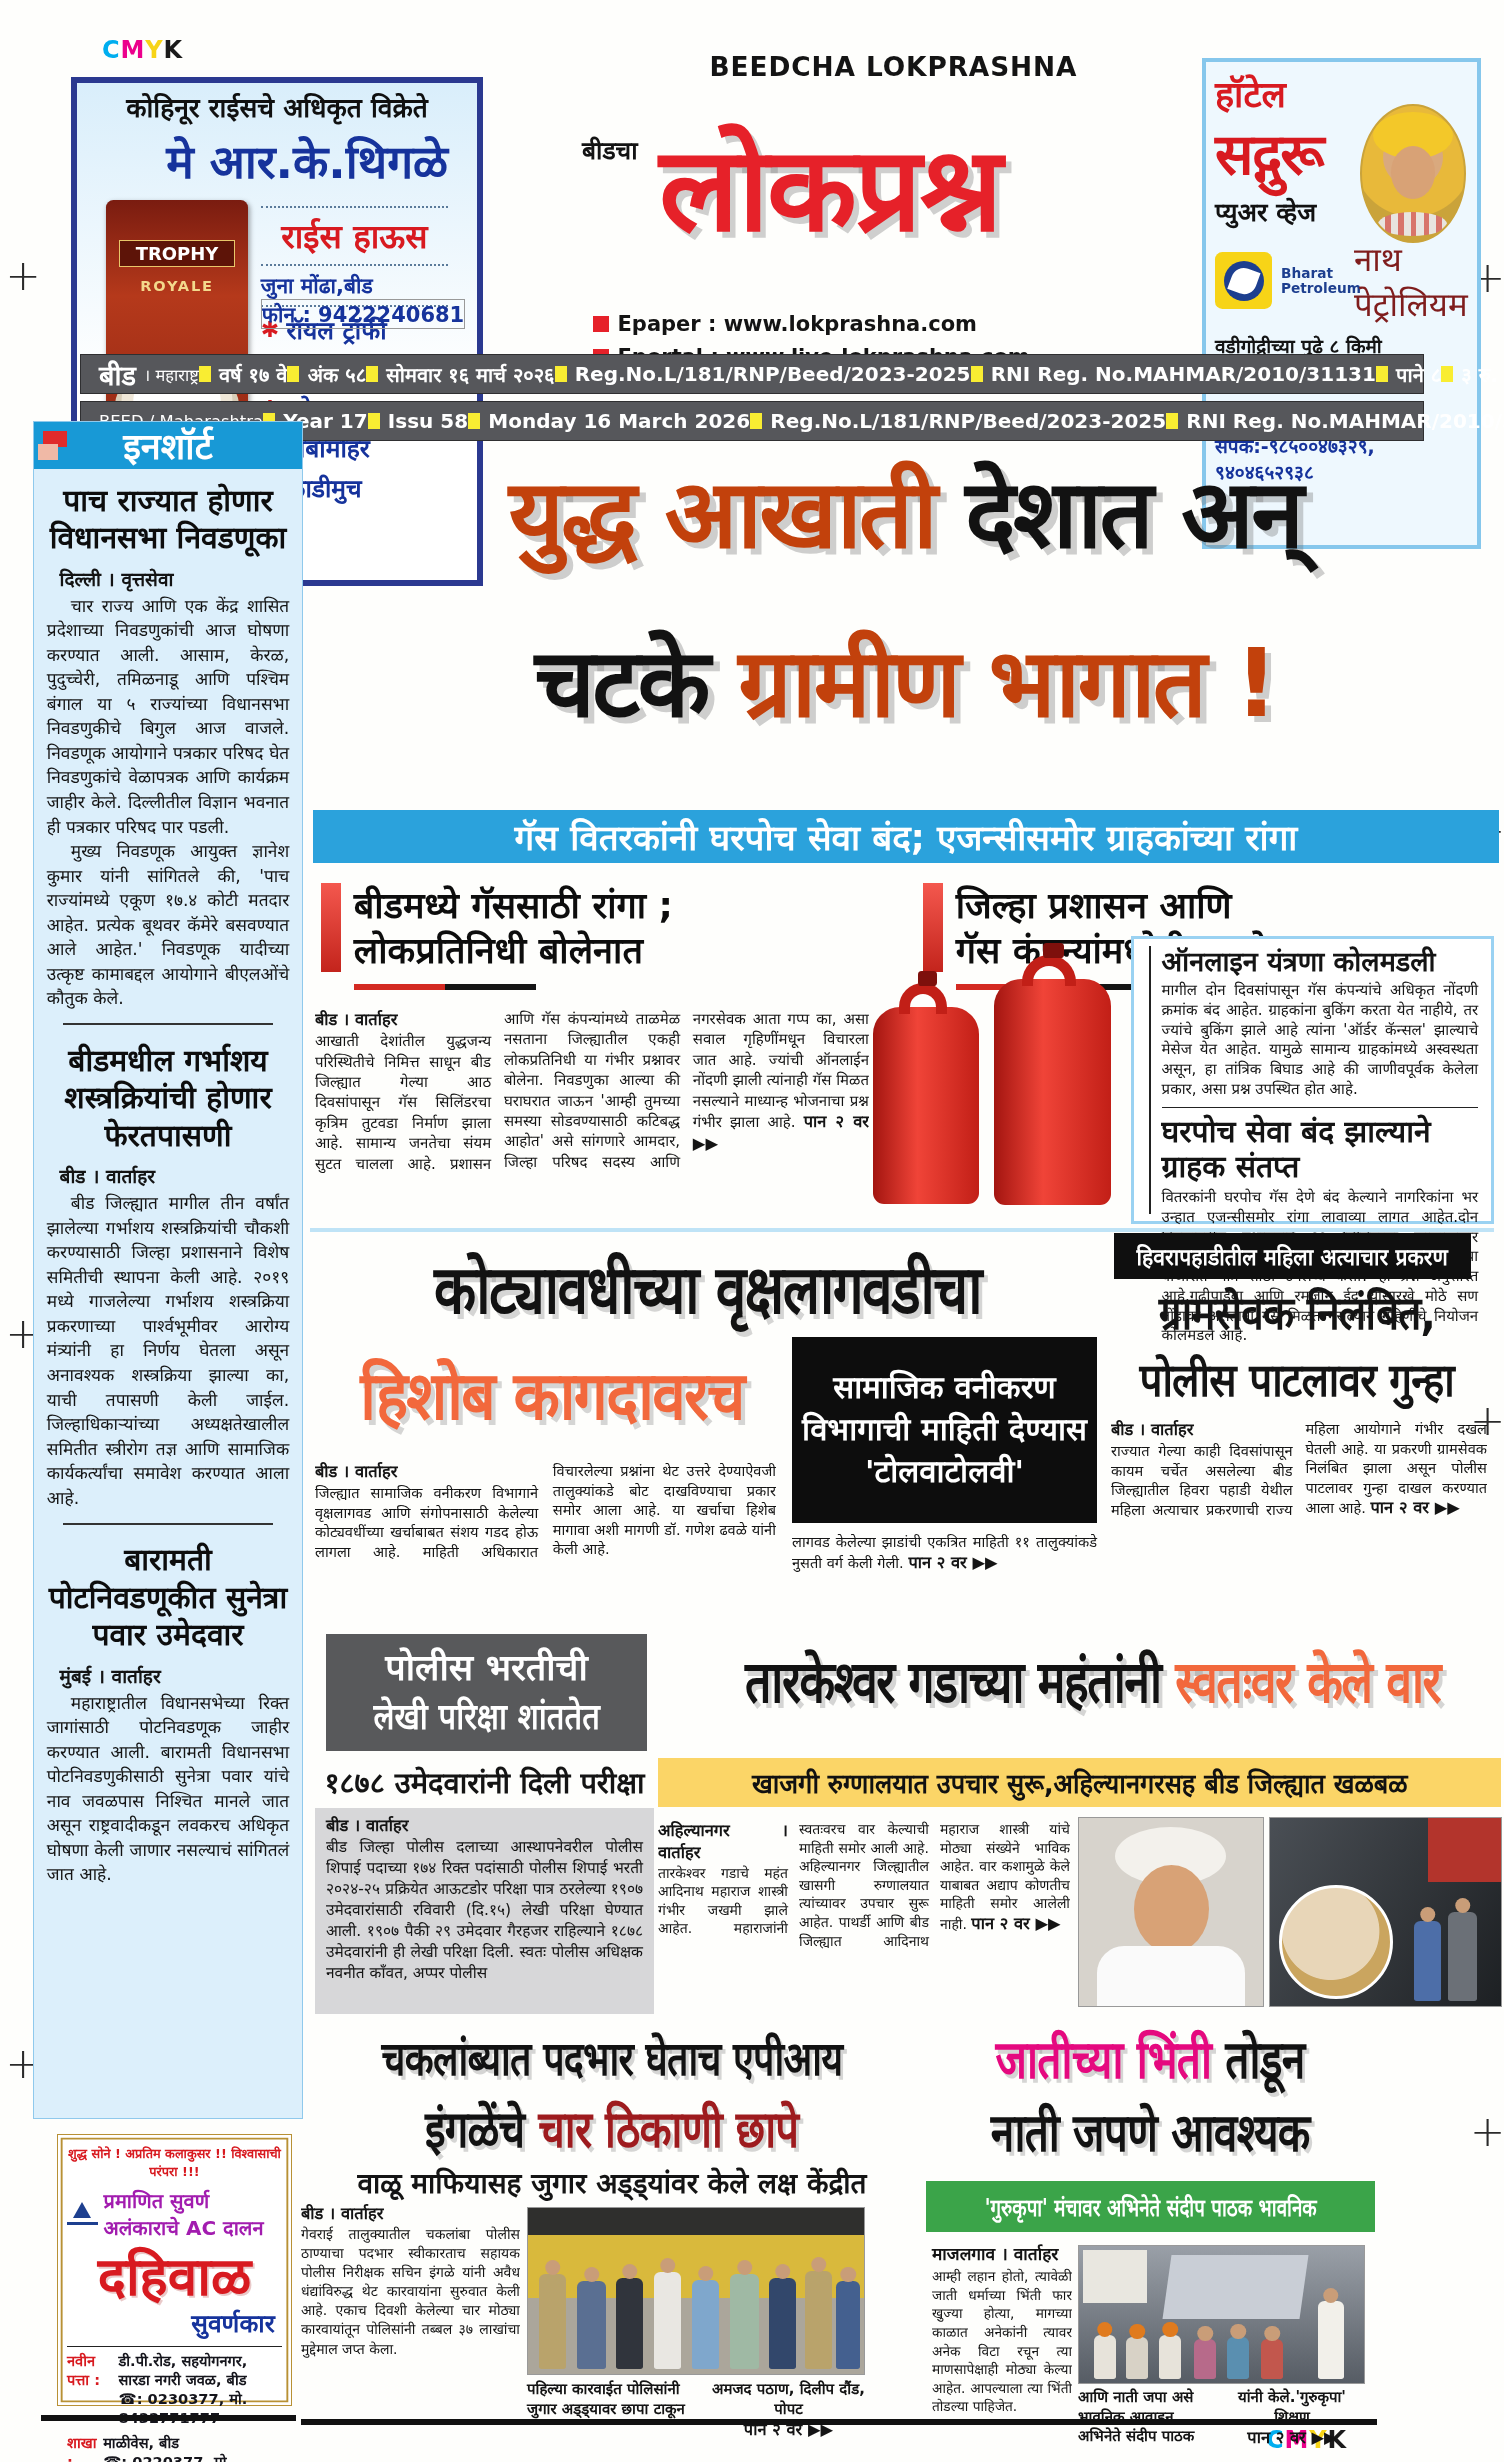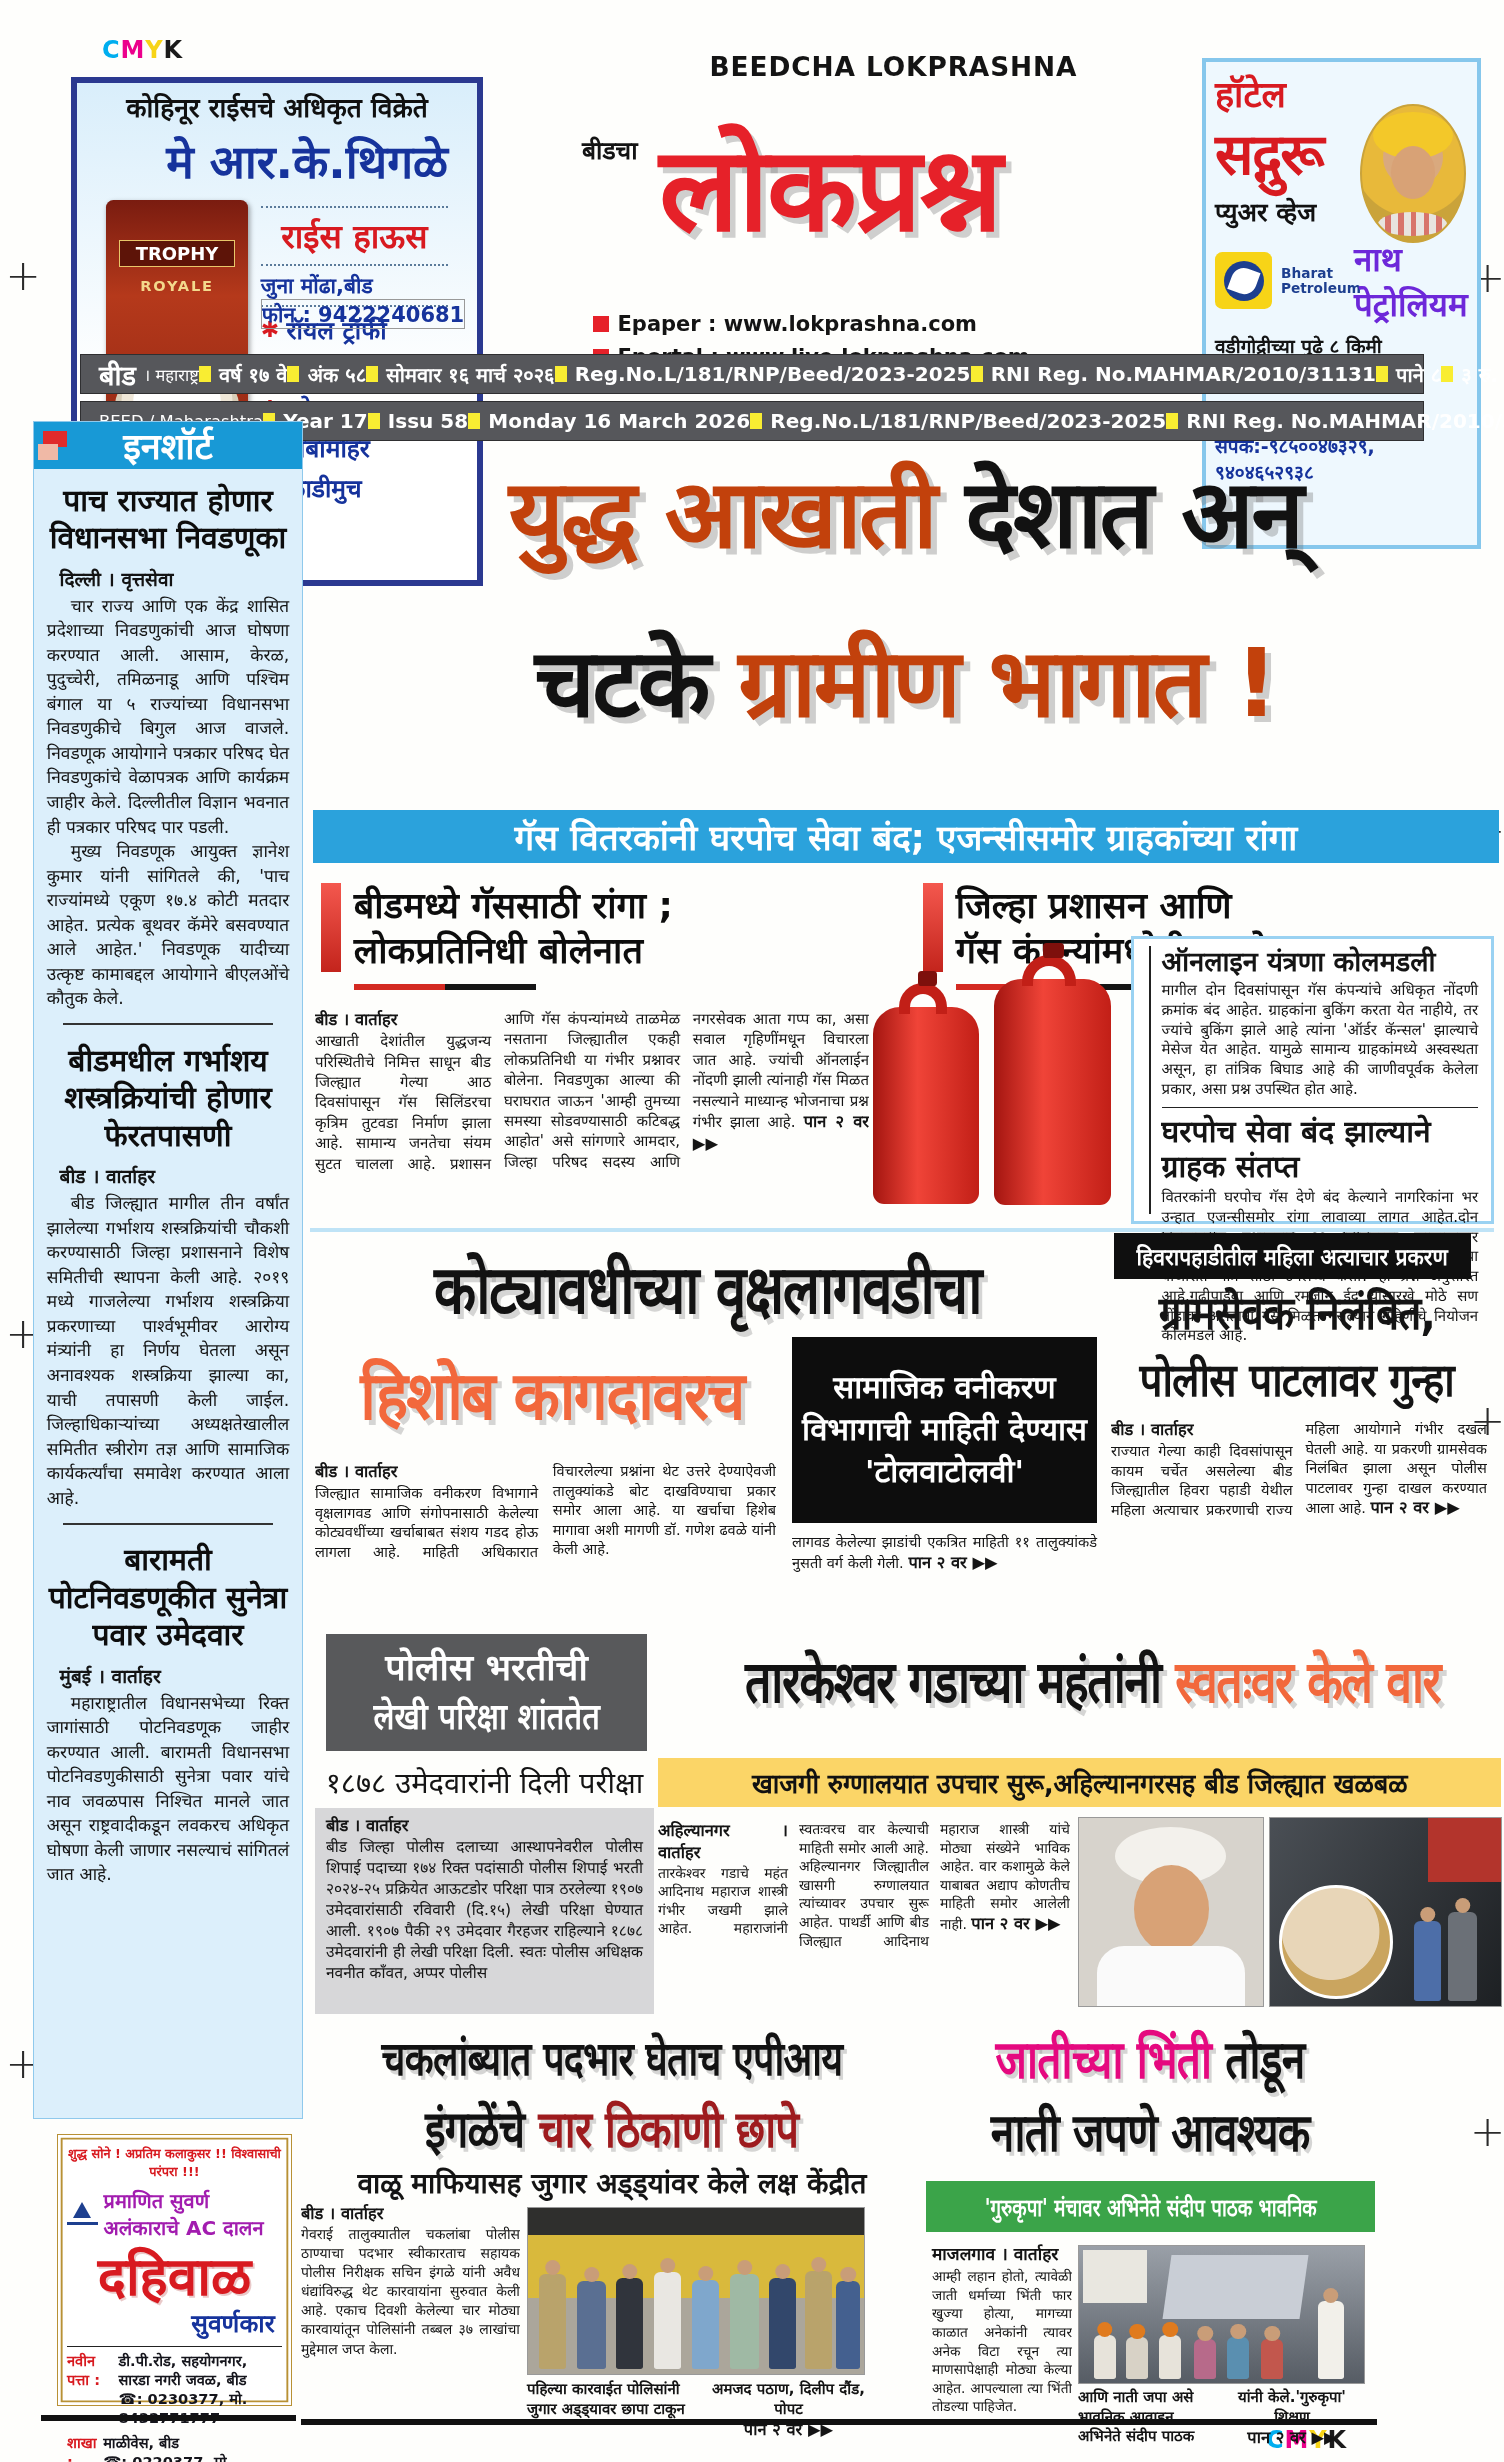--- a/index.html
+++ b/index.html
@@ -56,21 +56,21 @@
   .portrait .face{position:absolute;top:40px;left:29px;width:44px;height:53px;border-radius:50%;background:#d8a276}
   .portrait .gar{position:absolute;bottom:5.5px;left:16.4px;width:69px;height:24px;border-radius:50%;
                  background:repeating-linear-gradient(90deg,#e8e4df 0 7.3px,#d8746a 7.3px 12.8px)}
   .bprow{display:flex;gap:9px;align-items:center;margin-top:3.6px}
   .bplogo{width:57px;height:57px;background:#f7d417;border-radius:7.3px;flex:none;position:relative;
           display:flex;align-items:center;justify-content:center}
   .bplogo .cir{width:40px;height:40px;border-radius:50%;background:#1d3f8f;position:relative;overflow:hidden}
   .bplogo .cir::after{content:"";position:absolute;left:7.3px;top:7.3px;width:25.5px;height:25.5px;border-radius:50% 0 50% 0;
           background:#fff;transform:rotate(20deg)}
   .bptxt{font-size:13.7px;font-weight:bold;color:#1d3f8f;line-height:1.05;width:64px}
-  .right-ad .np{font-size:33px;font-weight:700;color:#6d28d9}
+  .right-ad .np{font-size:33px;font-weight:400;color:#7f1d1d}
   .right-ad .ad1{font-size:19px;font-weight:bold;margin-top:7.3px}
   .right-ad .own{font-size:23px;font-weight:900;color:#d81a20;margin-top:11px}
   .right-ad .cont{font-size:19px;font-weight:bold;color:#16339c;margin-top:3.6px}
 
   
   .bar{position:absolute;left:80px;width:1344px;height:40px;background:#56575b;color:#fff;display:flex;
        align-items:center;justify-content:space-between;padding:0 18px;box-sizing:border-box;border:1.8px solid #2f2f31}
   .bar .cell{display:flex;align-items:center;gap:8.2px;white-space:nowrap;font-size:20px;font-weight:bold}
   .bar .bul{width:12px;height:16.4px;background:#f9ed32;flex:none}
   .bar .big{font-size:27px}
@@ -137,21 +137,21 @@
   .gram-k{left:1114px;top:1233px;width:357px;height:46px;background:#0f0f0f;color:#fff;display:flex;
           align-items:center;justify-content:center;font-size:23px;font-weight:900}
   .gram-h{left:1102px;top:1280px;width:390px;text-align:center;font-size:46px;font-weight:900;
           line-height:1.45;letter-spacing:-0.9px}
   .gram-b{left:1111px;top:1419px;width:376px;height:193px;column-count:2;column-gap:12.8px;font-size:14.6px;
           line-height:1.34;text-align:justify;overflow:hidden}
 
   
   .pol-box{left:326px;top:1634px;width:321px;height:117px;background:#58595b;color:#fff;display:flex;
            flex-direction:column;align-items:center;justify-content:center;font-size:36px;font-weight:900;line-height:1.35}
-  .pol-sub{left:315px;top:1762px;width:339px;text-align:center;font-size:29px;font-weight:400}
+  .pol-sub{left:315px;top:1762px;width:339px;text-align:center;font-size:29px;font-weight:700}
   .pol-body{left:315px;top:1808px;width:339px;height:206px;background:#d7d7d9;box-sizing:border-box;
             padding:7.3px 11px;font-size:15.5px;line-height:1.35;text-align:justify;overflow:hidden}
 
   
   .tar-h{left:658px;top:1640px;width:845px;text-align:center;font-size:58px;font-weight:900;
          letter-spacing:-1.8px;white-space:nowrap;text-shadow:4.6px 4.6px 0 rgba(120,120,120,.3)}
   .tar-strap{left:658px;top:1758px;width:843px;height:49px;background:#fbd567;display:flex;align-items:center;
              justify-content:center;font-size:27px;font-weight:900;color:#111}
   .tar-body{left:658px;top:1820px;width:412px;height:197px;column-count:3;column-gap:11px;font-size:14px;
             line-height:1.33;text-align:justify;overflow:hidden}

